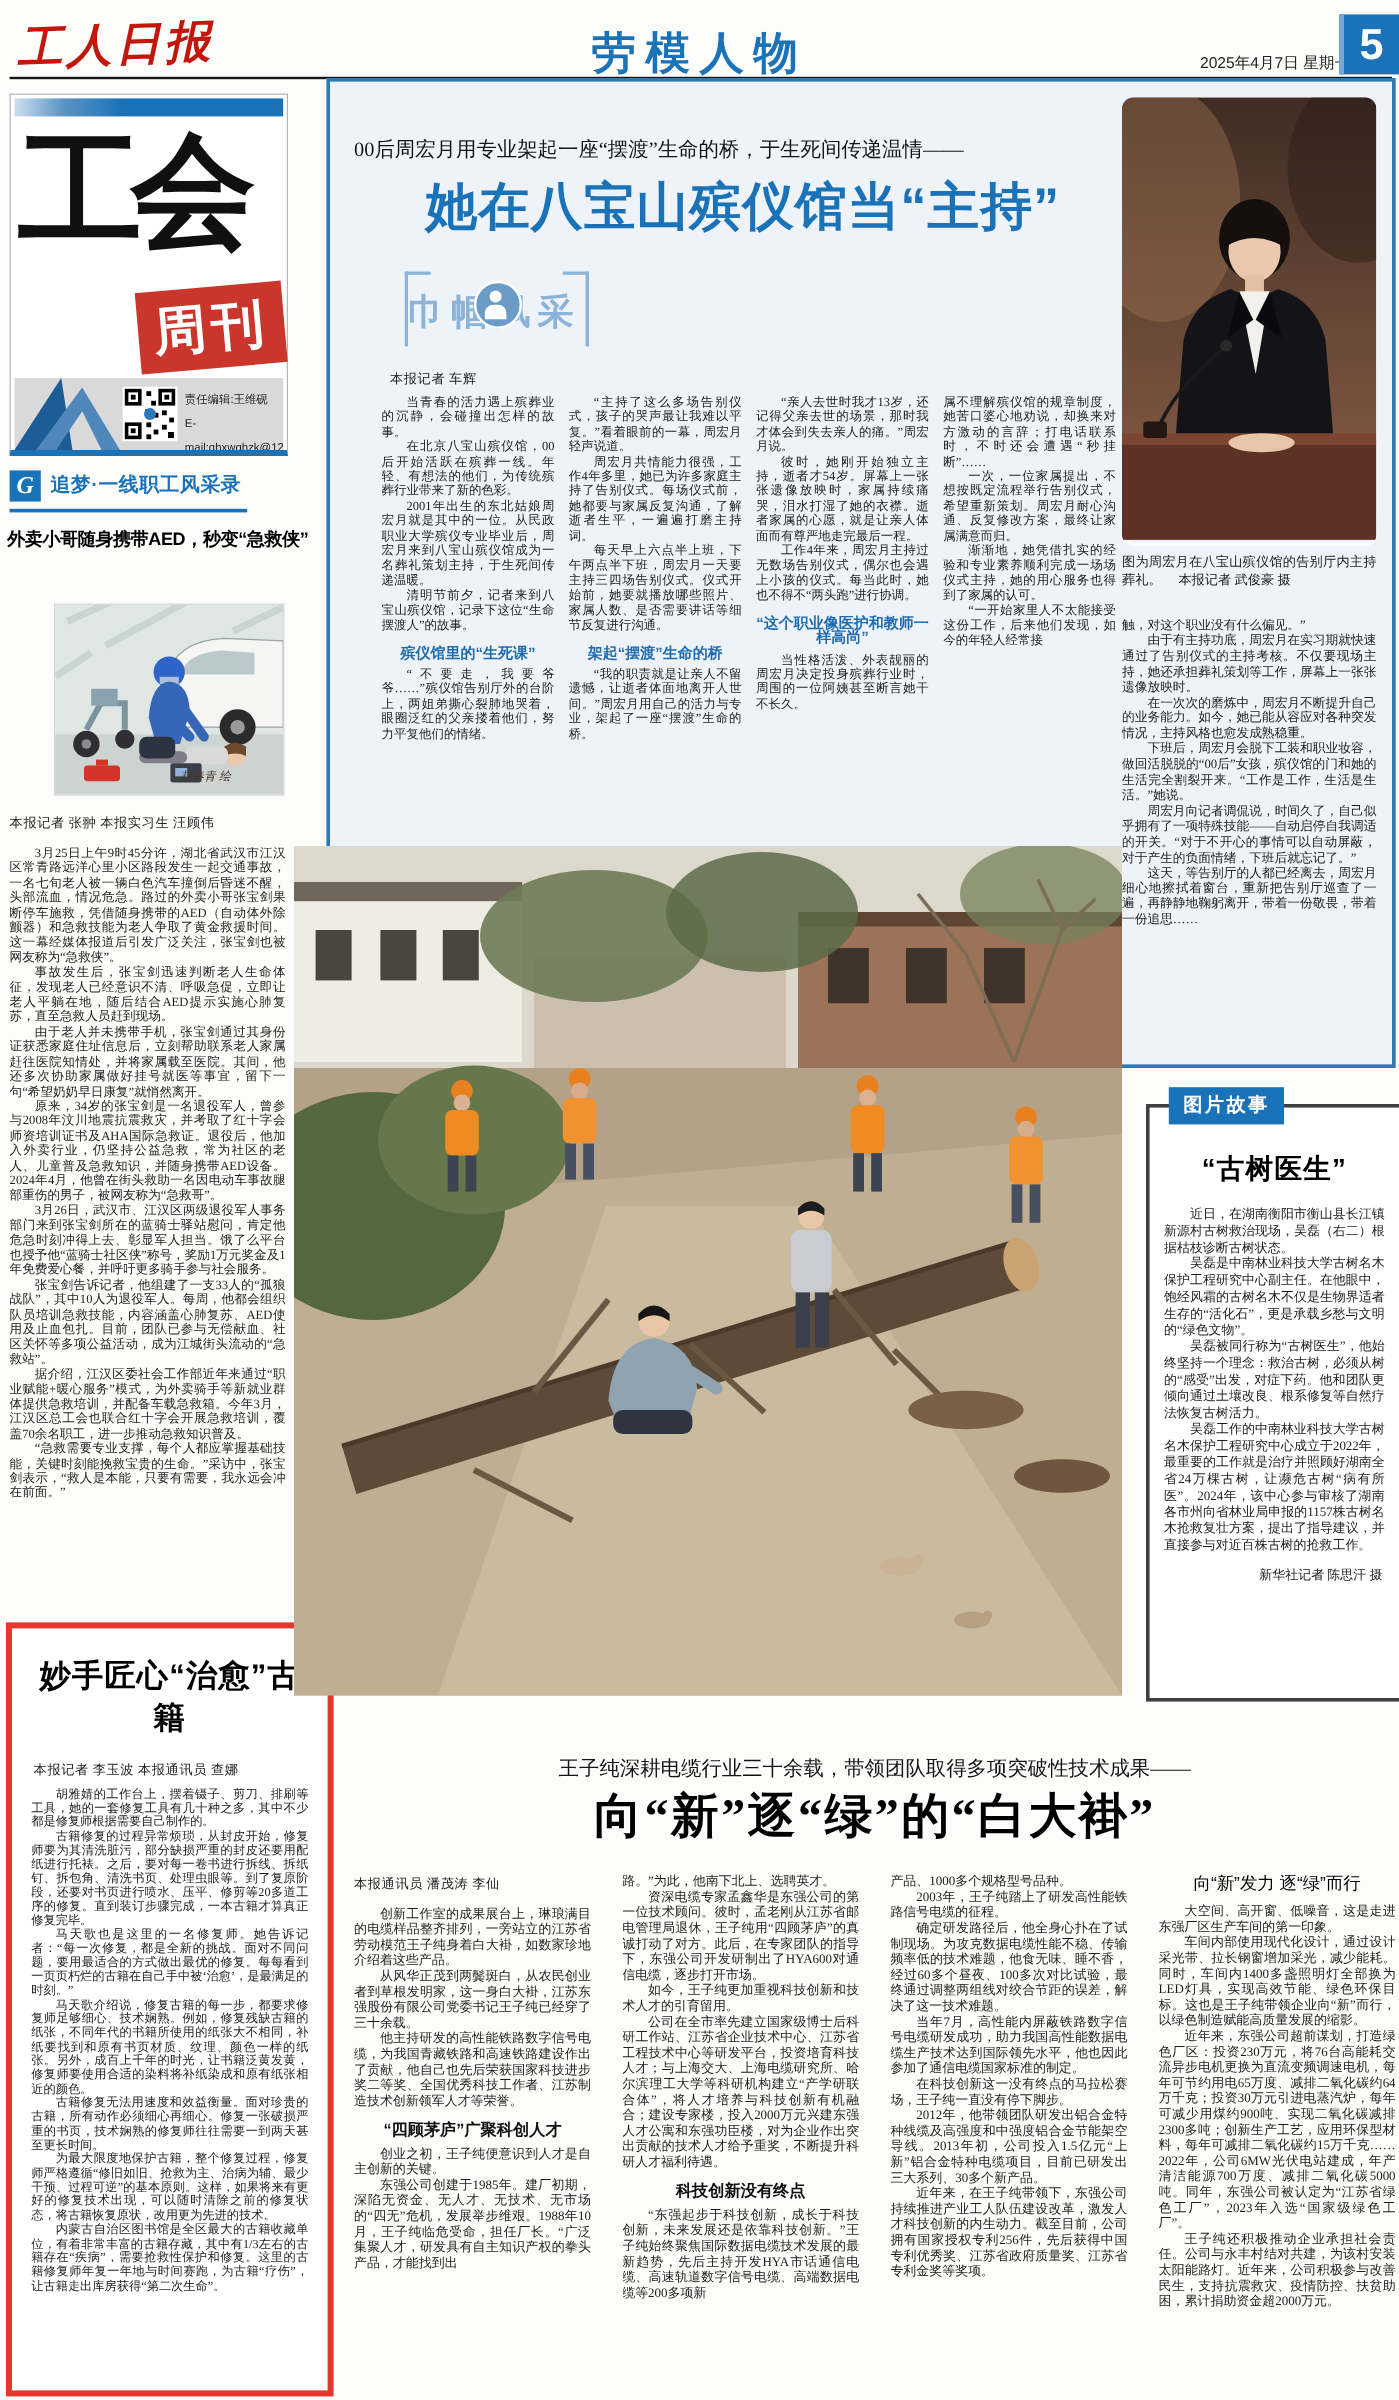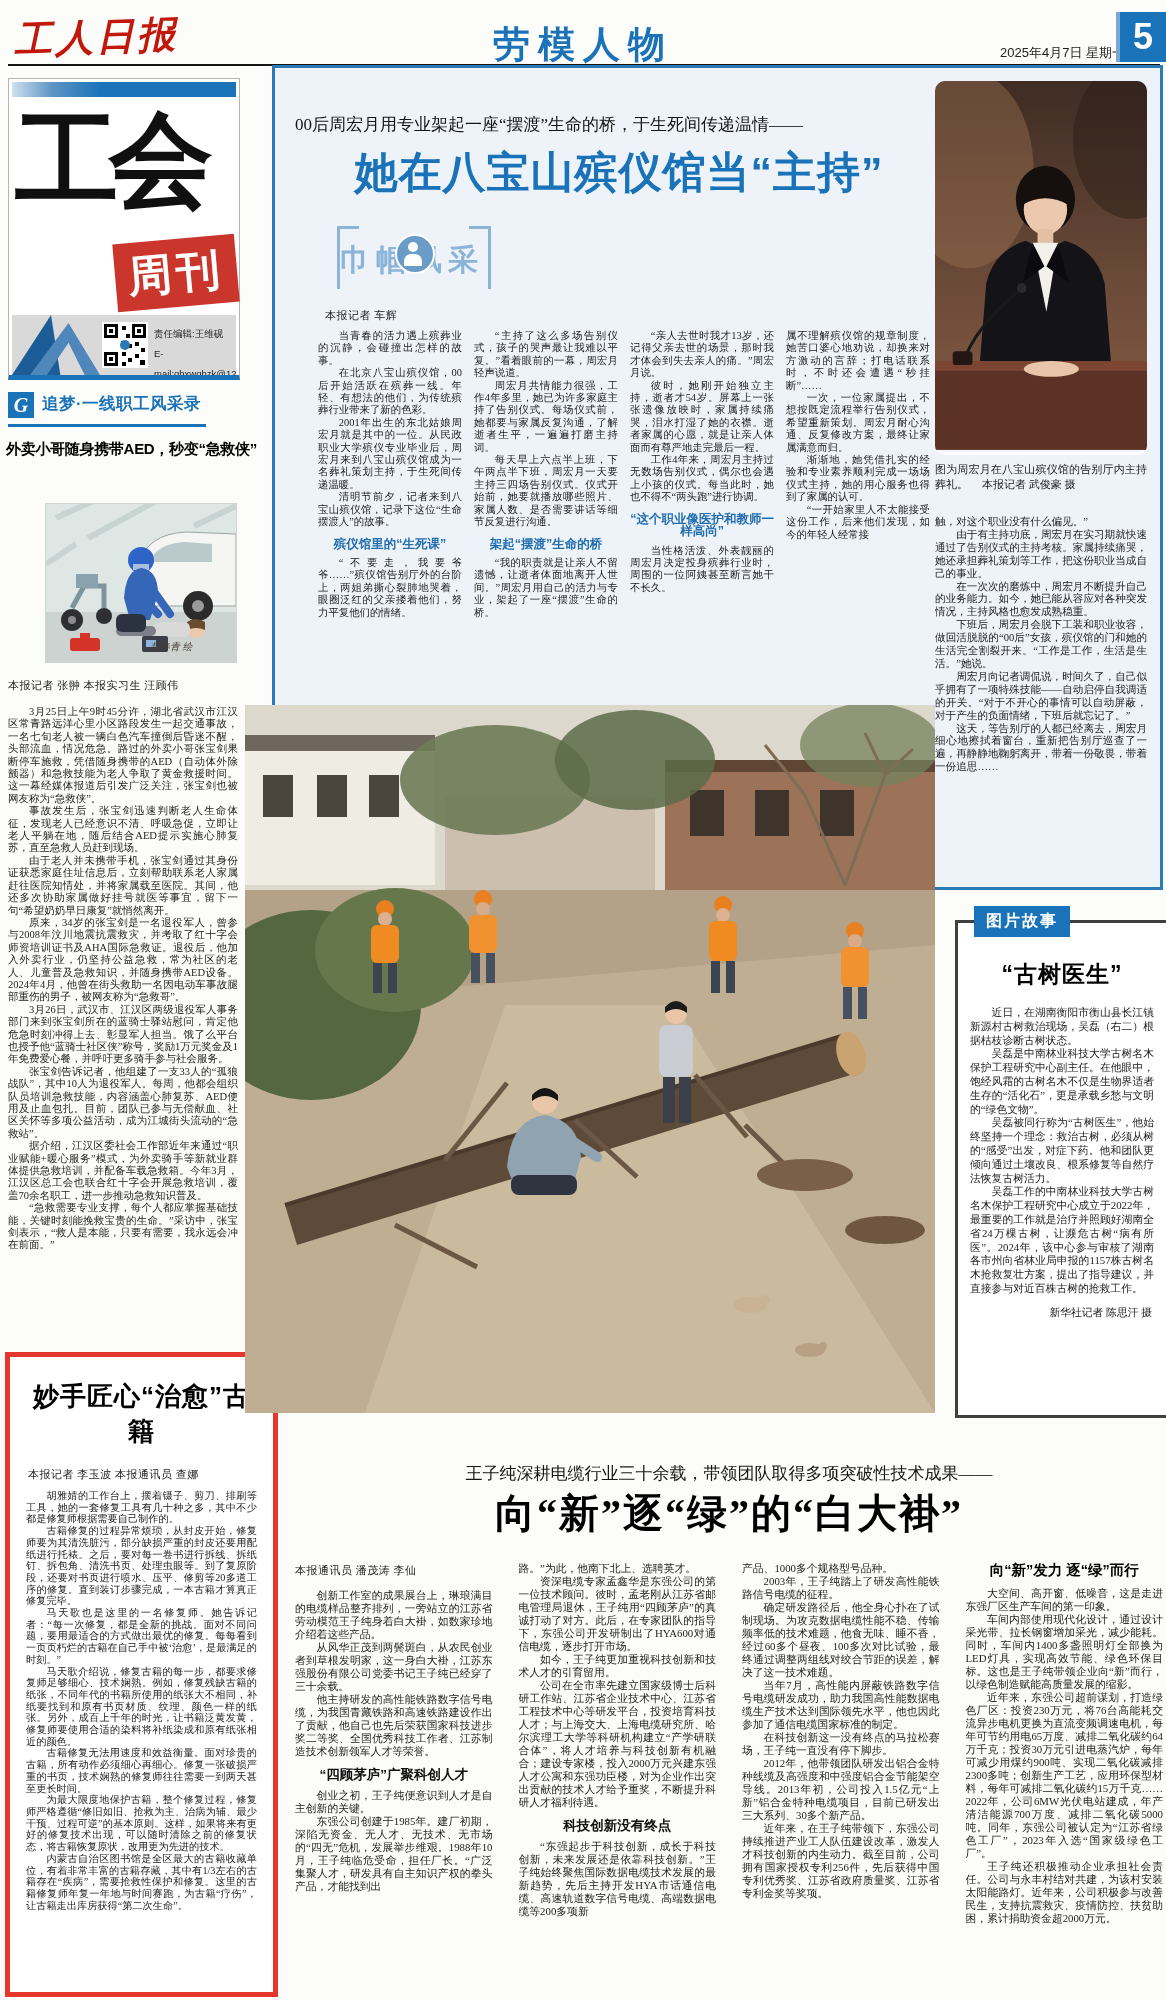--- a/index.html
+++ b/index.html
@@ -105,21 +105,21 @@
   .pstory-credit{margin:10px 14px 0 0;text-align:right;font-size:10.8px;}
   
   .cable-kicker{left:295px;top:1462px;width:868px;text-align:center;font-size:17px;color:#141414;}
   .cable-headline{left:295px;top:1486px;width:868px;text-align:center;font-weight:900;font-size:40px;
                   color:#000000;letter-spacing:2px;font-family:"Liberation Serif",serif;}
   .cable-cols{left:295px;top:1562px;width:868px;height:432px;display:flex;gap:26px;}
   .cable-col{flex:1;font-size:10.8px;line-height:13px;text-align:justify;overflow:hidden;}
   .cable-col .seg.h{color:#101010;font-family:"Liberation Sans",sans-serif;font-weight:bold;
                     text-align:center;text-indent:0;font-size:13.5px;margin:10px 0 8px;}
   .cable-byline{margin:2px 0 12px 0;}
-  .c4-header{font-family:"Liberation Sans",sans-serif;font-weight:bold;font-size:14.5px;color:#000;
+  .c4-header{font-family:"Liberation Sans",sans-serif;font-weight:normal;font-size:14.5px;color:#000;
              text-align:center;margin:2px 0 10px;}
 </style>
 </head>
 <body>
 
 <div id="page">
 
   <div class="abs masthead">工人日报</div>
   <div class="abs section-title">劳模人物</div>
   <div class="abs hdate">2025年4月7日 星期一</div>
@@ -312,21 +312,21 @@
         <circle cx="88" cy="210" r="5" fill="#2a2a2a"></circle>
         <rect x="18" y="274" width="20" height="14" rx="3" fill="#241612"></rect>
       </svg>
     </div>
     <div class="fcaption">
       <span>图为周宏月在八宝山殡仪馆的告别厅内主持葬礼。</span><span class="credit">本报记者 武俊豪 摄</span>
     </div>
     <div class="col5">
 
     <p class="seg pc">触，对这个职业没有什么偏见。”</p>
-        <p class="seg p">由于有主持功底，周宏月在实习期就快速通过了告别仪式的主持考核。家属持续痛哭，她还承担葬礼策划等工作，把这份职业当成自己的事业。</p>
+        <p class="seg p">由于有主持功底，周宏月在实习期就快速通过了告别仪式的主持考核。不仅要现场主持，她还承担葬礼策划等工作，屏幕上一张张遗像放映时。</p>
         <p class="seg p">在一次次的磨炼中，周宏月不断提升自己的业务能力。如今，她已能从容应对各种突发情况，主持风格也愈发成熟稳重。</p>
         <p class="seg p">下班后，周宏月会脱下工装和职业妆容，做回活脱脱的“00后”女孩，殡仪馆的门和她的生活完全割裂开来。“工作是工作，生活是生活。”她说。</p>
         <p class="seg p">周宏月向记者调侃说，时间久了，自己似乎拥有了一项特殊技能——自动启停自我调适的开关。“对于不开心的事情可以自动屏蔽，对于产生的负面情绪，下班后就忘记了。”</p>
         <p class="seg p">这天，等告别厅的人都已经离去，周宏月细心地擦拭着窗台，重新把告别厅巡查了一遍，再静静地鞠躬离开，带着一份敬畏，带着一份追思……</p>
       </div>
   </div>
 
   <svg class="abs treephoto" viewBox="0 0 690 708" preserveAspectRatio="none">
     <rect width="690" height="708" fill="#b5a488"></rect>
     <rect width="690" height="240" fill="#ddd8cc"></rect>

